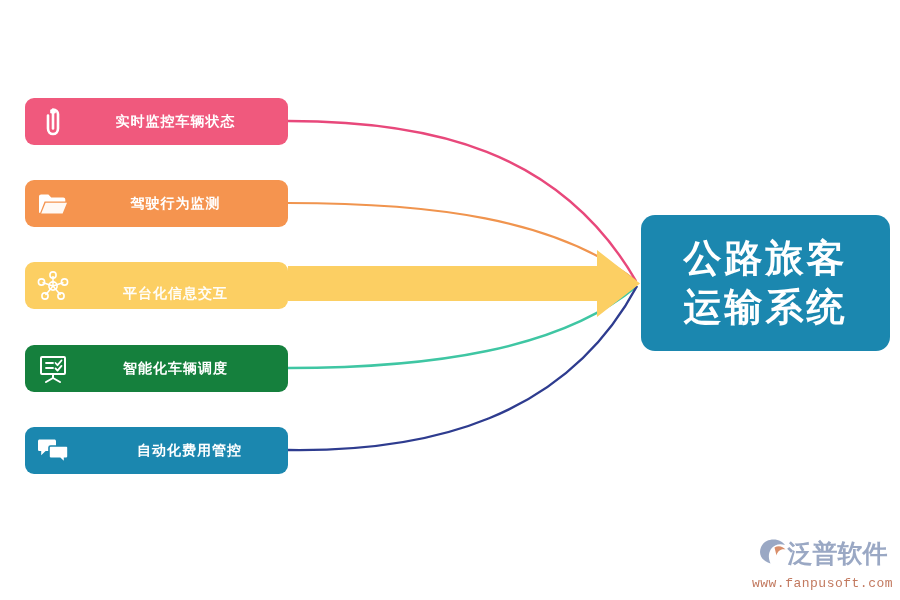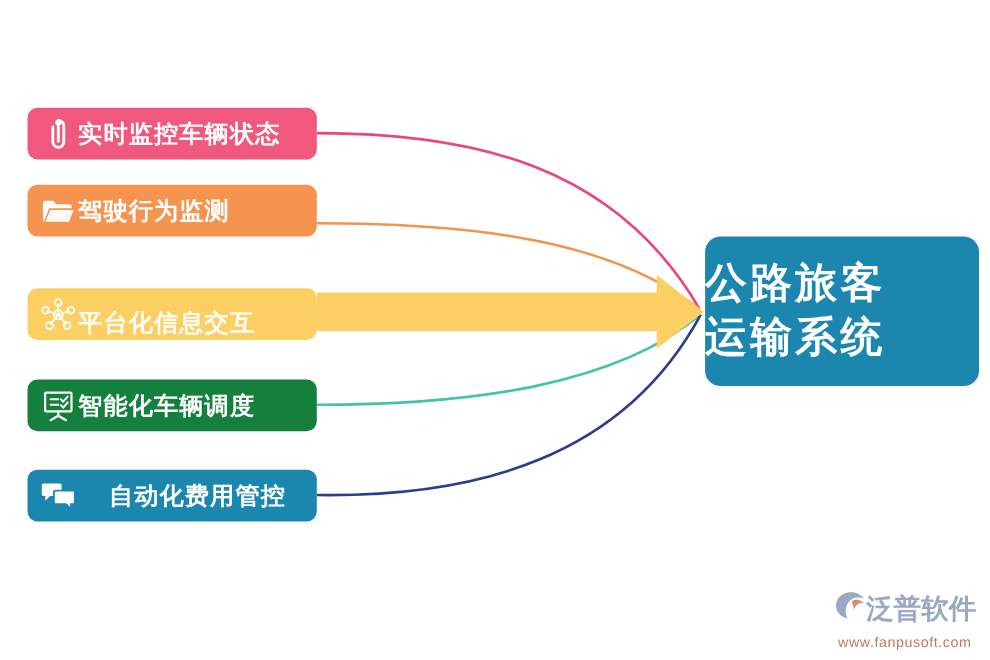--- a/index.html
+++ b/index.html
@@ -37,48 +37,48 @@
   .feature-icon {
     width: 36px;
     height: 34px;
     flex: 0 0 36px;
     display: flex;
     align-items: center;
     justify-content: center;
   }
   .feature-label {
     flex: 1;
-    text-align: left;
+    text-align: center;
     color: #ffffff;
-    font-size: 22px;
+    font-size: 14px;
     font-weight: bold;
     letter-spacing: 1px;
     padding-right: 8px;
     white-space: nowrap;
     font-family: Liberation Mono, monospace;
   }
   .fb0 { top: 98px;  background: #F0597D; }
-  .fb1 { top: 168px; background: #F5944F; }
+  .fb1 { top: 180px; background: #F5944F; }
   .fb2 { top: 262px; background: #FCCF63; }
   .fb3 { top: 345px; background: #15803d; }
   .fb4 { top: 427px; background: #1B87AF; gap: 28px; }
 
   .fb2 .feature-label { color: #FFFFFF; opacity: 0.96; margin-top: 16px; }
 
   #center-box {
     position: absolute;
     left: 641px;
     top: 215px;
     width: 249px;
     height: 136px;
     background: #1B87AF;
     border-radius: 14px;
     display: flex;
     flex-direction: column;
-    align-items: flex-start;
+    align-items: center;
     justify-content: center;
     box-sizing: border-box;
   }
   #center-box .cline {
     color: #ffffff;
     font-size: 38px;
     font-weight: bold;
     letter-spacing: 3px;
     line-height: 1.28;
     white-space: nowrap;
@@ -105,21 +105,21 @@
     font-size: 25px;
     font-weight: bold;
     letter-spacing: 0px;
     font-family: "Liberation Sans", "DejaVu Sans", sans-serif;
   }
   #watermark .wm-url {
     color: #C2795F;
     font-size: 13px;
     letter-spacing: 0.5px;
     margin-top: 6px;
-    font-family: Liberation Sans, sans-serif;
+    font-family: Liberation Mono, monospace;
   }
 </style>
 </head>
 <body>
 
 <div id="canvas">
 
   <svg id="connectors" viewBox="0 0 900 600" xmlns="http://www.w3.org/2000/svg">
 
     <path d="M288,121 C430,121 560,150 636,281" fill="none" stroke="#E8487B" stroke-width="2.4"></path>

